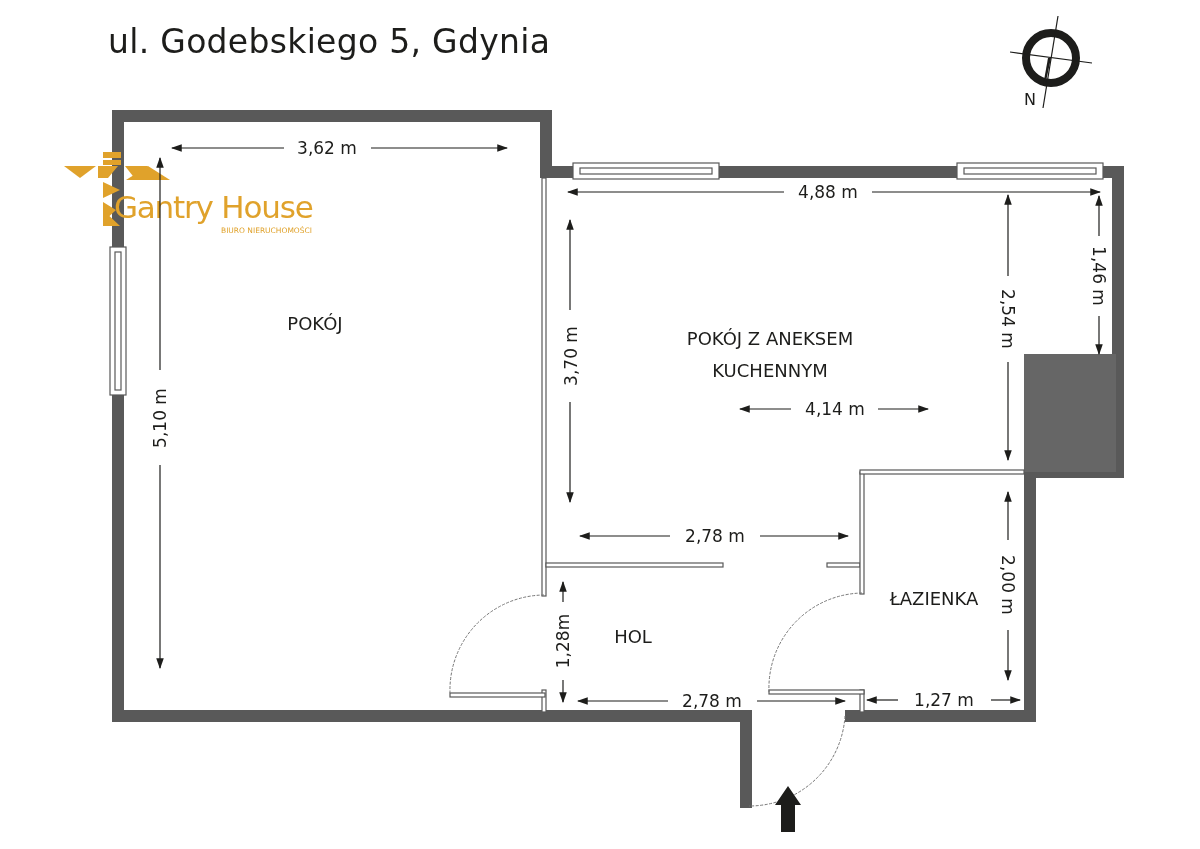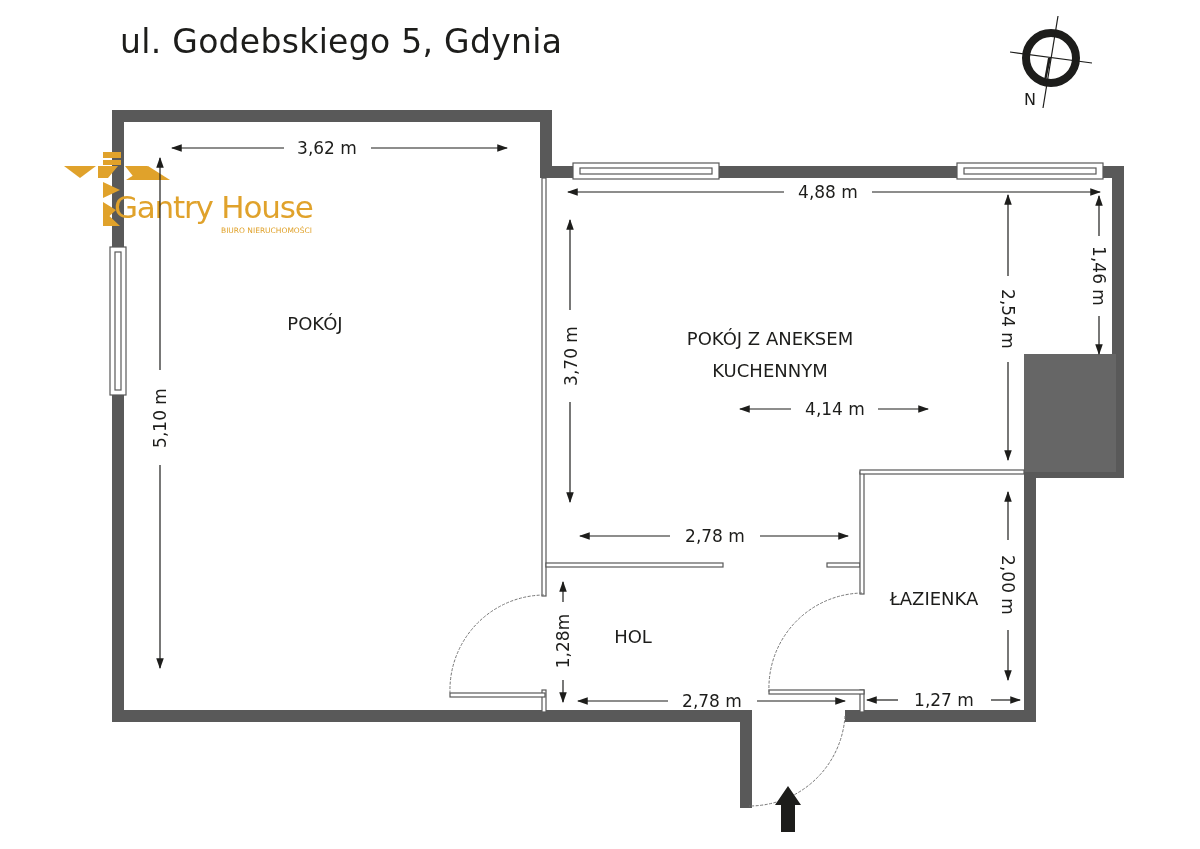--- a/index.html
+++ b/index.html
@@ -1,17 +1,17 @@
 <!DOCTYPE html>
 <html><head>
   <meta charset="utf-8">
   <style>
     html, body { margin: 0; padding: 0; background: #ffffff; }
     body { width: 1200px; height: 849px; position: relative; overflow: hidden; font-family: "DejaVu Sans", sans-serif; }
-    .title { position: absolute; left: 120px; top: 22px; font-size: 33px; color: #1d1d1b; letter-spacing: 0.3px; font-family: "DejaVu Sans", sans-serif; }
+    .title { position: absolute; left: 108px; top: 22px; font-size: 33px; color: #1d1d1b; letter-spacing: 0.3px; font-family: "DejaVu Sans", sans-serif; }
     svg { position: absolute; left: 0; top: 0; }
     .dim { font-family: "DejaVu Sans", sans-serif; font-size: 17px; fill: #1d1d1b; }
     .room { font-family: "DejaVu Sans", sans-serif; font-size: 18px; fill: #1d1d1b; }
     .logo-main { font-family: "DejaVu Sans", sans-serif; font-size: 31px; fill: #e0a22b; letter-spacing: -1.2px; }
     .logo-sub { font-family: "DejaVu Sans", sans-serif; font-size: 7.5px; fill: #e0a22b; }
     .north { font-family: "DejaVu Sans", sans-serif; font-size: 16px; fill: #1d1d1b; }
   </style>
 </head>
 <body>
 

